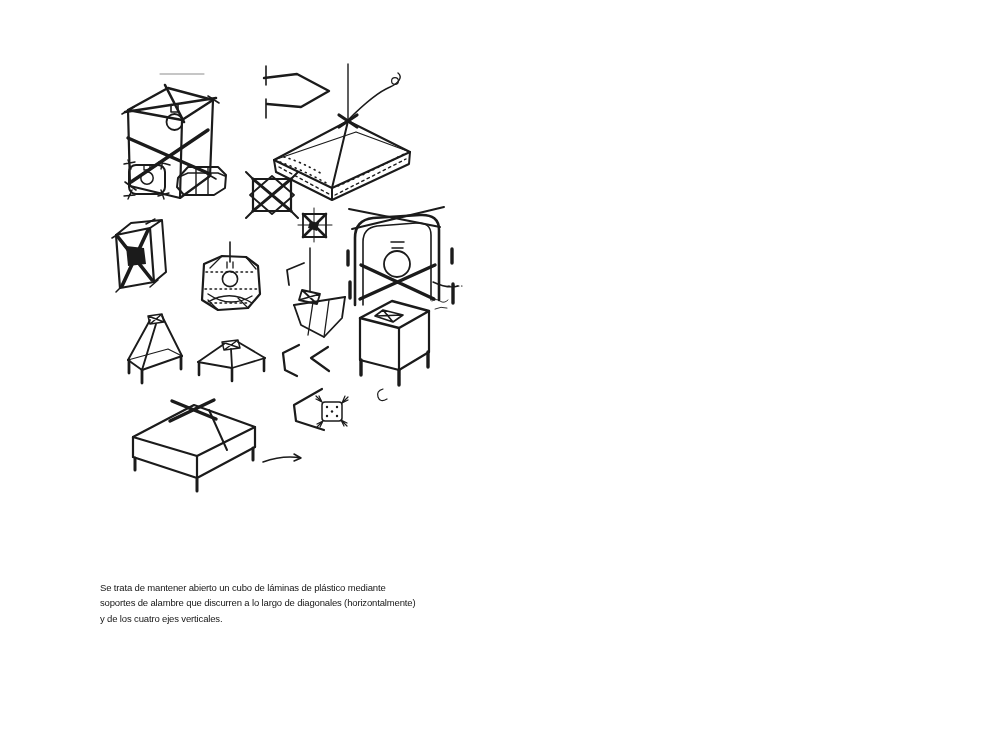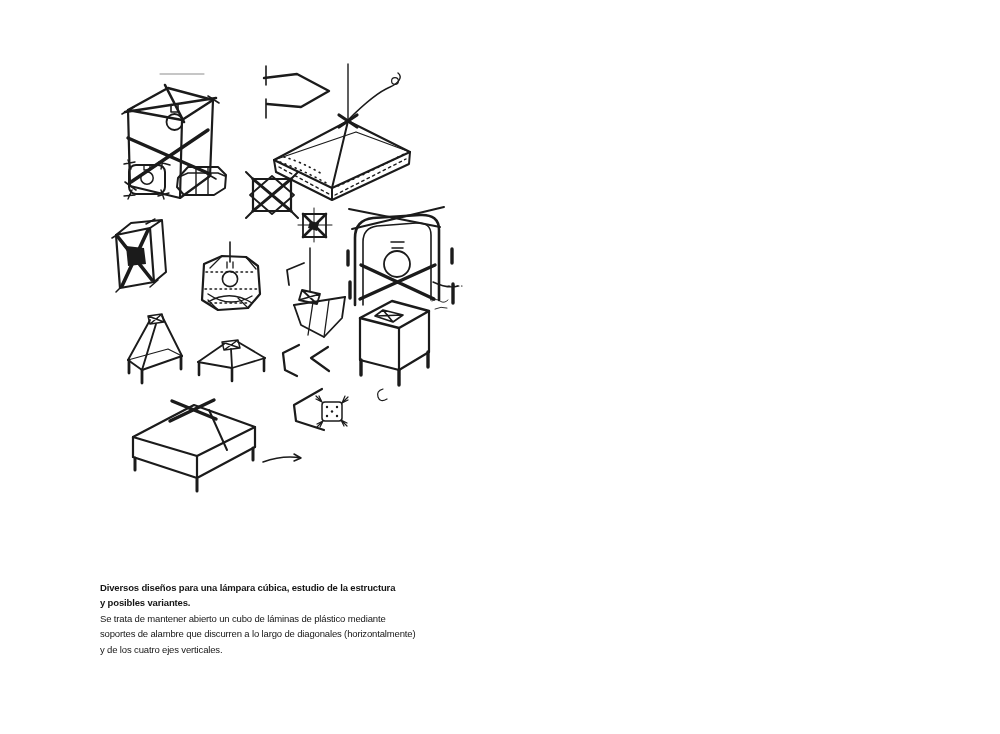--- a/index.html
+++ b/index.html
@@ -173,22 +173,20 @@
         <path class="ink" d="M72,363 L116,342 M74,343 L118,361" stroke-width="3.4"></path>
         <path class="ink" d="M111,352 L129,392" stroke-width="2"></path>
         <path class="ink" d="M35,379 V399 M99,398 V420 M157,369 V389" stroke-width="2.2"></path>
         <path class="ink" d="M35,399 L99,420 L157,389" stroke-width="2.2"></path>
         <path class="ink" d="M37,400 V412 M99,421 V433 M155,390 V402" stroke-width="3"></path>
         <path class="ink" d="M165,404 Q185,397 203,400 M203,400 L196,396 M203,400 L196,403" stroke-width="1.5"></path>
       </g>
     </svg>
 
     <div class="caption">
-      <p class="caption-title">Diversos diseños para una lámpara cúbica, estudio de la estructura
-y posibles variantes.</p>
       <p class="caption-body">Se trata de mantener abierto un cubo de láminas de plástico mediante
 soportes de alambre que discurren a lo largo de diagonales (horizontalmente)
 y de los cuatro ejes verticales.</p>
     </div>
   </section>
 
   <section class="page page-right">
     
 
     

